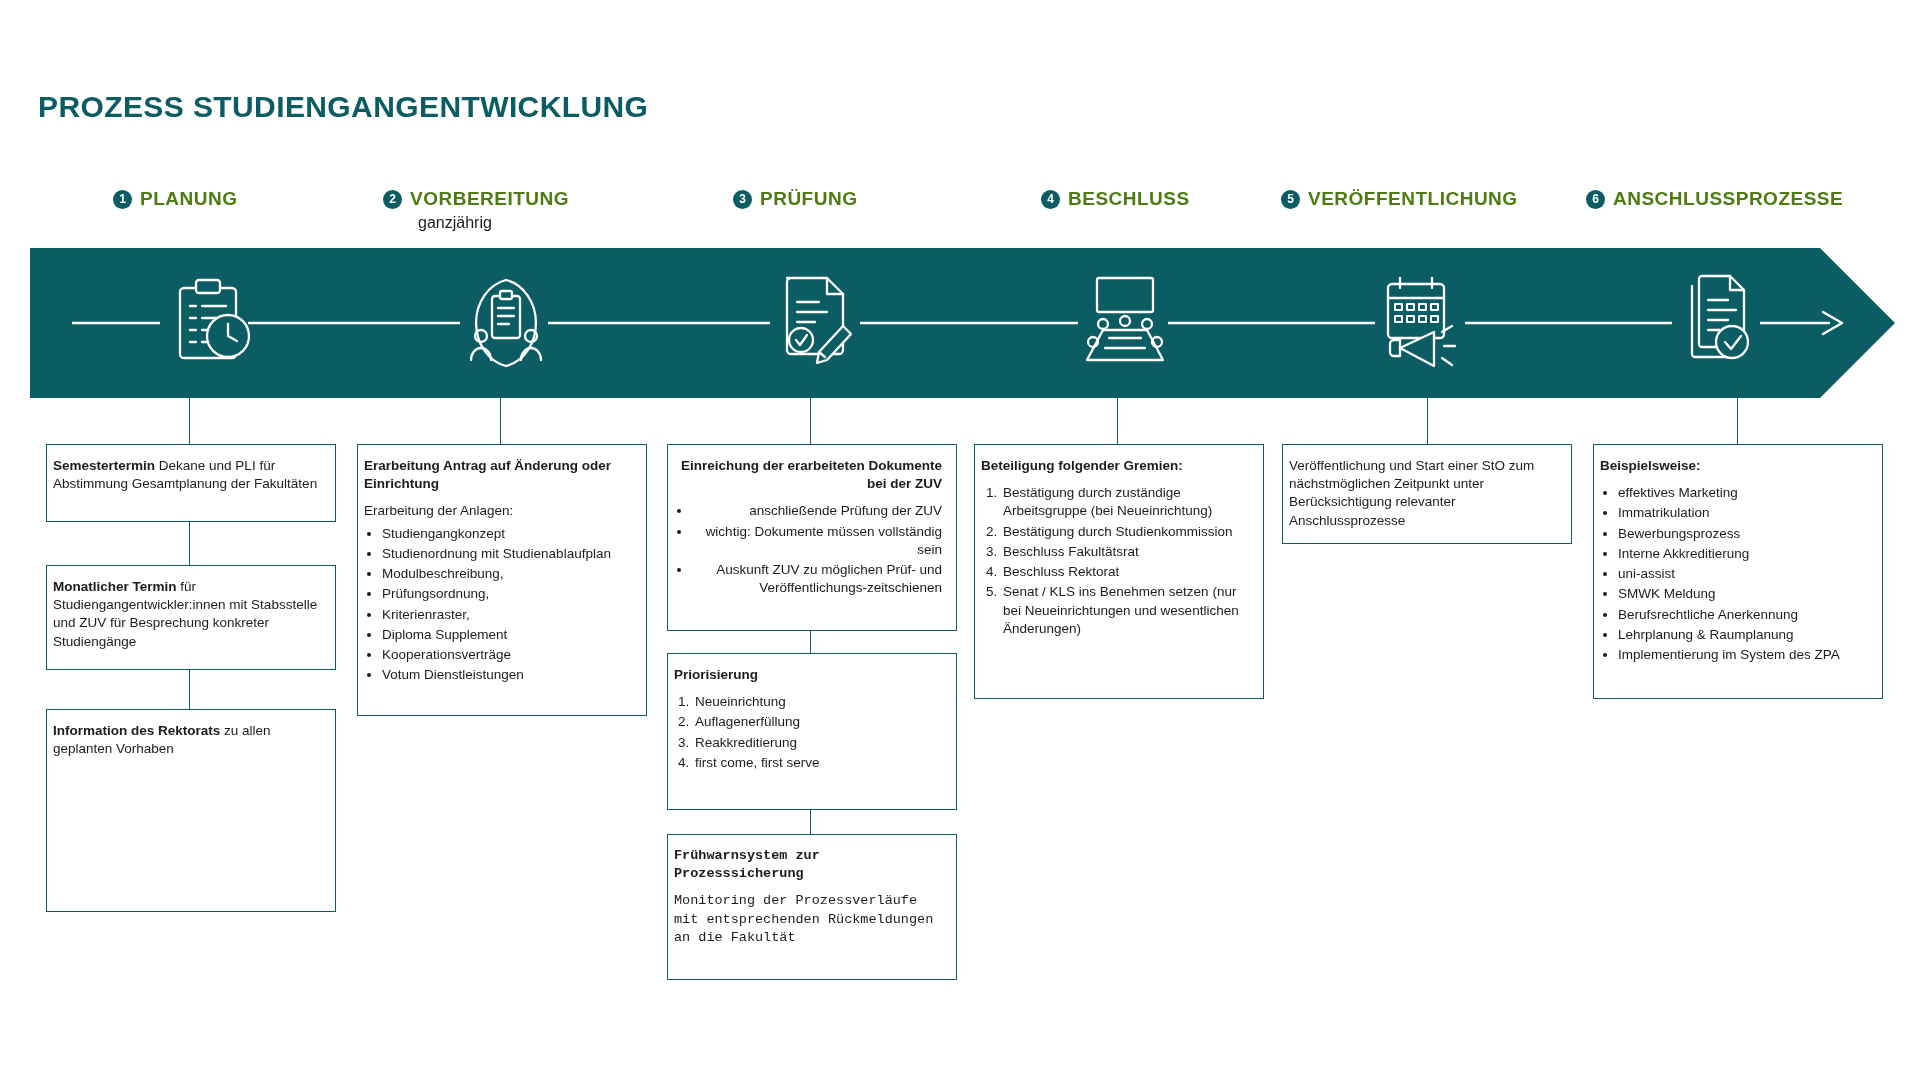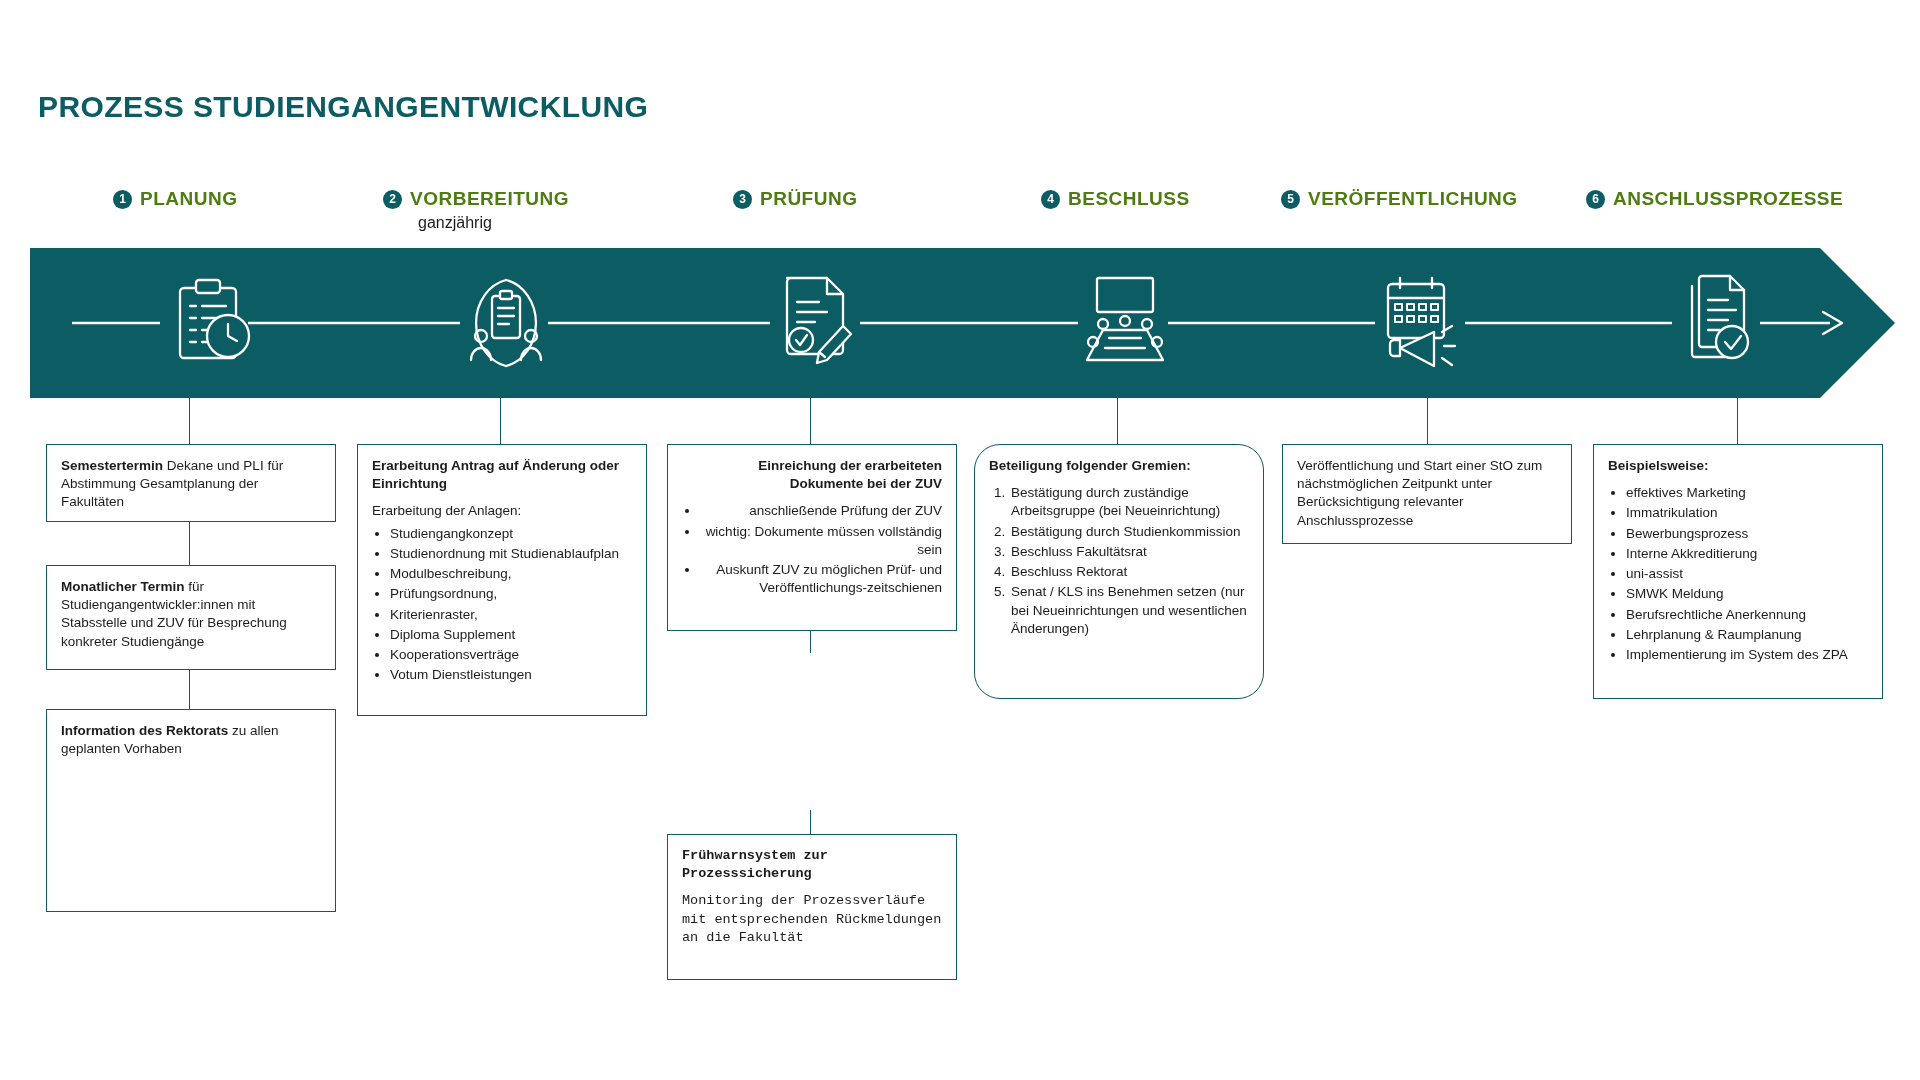--- a/index.html
+++ b/index.html
@@ -58,21 +58,21 @@
   .band-wrap svg { display: block; }
 
   
   .conn { position: absolute; background: #0b5c63; }
 
   
   .box {
     position: absolute;
     border: 1px solid #0b5c63;
     background: #ffffff;
-    padding: 12px 14px 14px 14px;
+    padding: 12px 14px 14px 6px;
     font-size: 13.5px;
     line-height: 1.35;
     color: #1c1c1c;
   }
   .box p { margin-bottom: 9px; }
   .box p:last-child { margin-bottom: 0; }
   .box b { font-weight: bold; }
   .box .hdr { font-weight: bold; margin-bottom: 9px; }
   .box ul { margin: 0 0 0 18px; }
   .box ul li { margin-bottom: 2px; }
@@ -275,27 +275,36 @@
 
   <div class="box" style="left:667px; top:444px; width:290px; height:187px;text-align:right;">
     <div class="hdr">Einreichung der erarbeiteten Dokumente bei der ZUV</div>
     <ul>
       <li>anschließende Prüfung der ZUV</li>
       <li>wichtig: Dokumente müssen vollständig sein</li>
       <li>Auskunft ZUV zu möglichen Prüf- und Veröffentlichungs-zeitschienen</li>
     </ul>
   </div>
 
+  <div class="box" style="left:667px; top:653px; width:290px; height:157px;">
+    <div class="hdr">Priorisierung</div>
+    <ol class="tight">
+      <li>Neueinrichtung</li>
+      <li>Auflagenerfüllung</li>
+      <li>Reakkreditierung</li>
+      <li>first come, first serve</li>
+    </ol>
+  </div>
 
   <div class="box" style="left:667px; top:834px; width:290px; height:146px;font-family:Liberation Mono, monospace;">
     <div class="hdr">Frühwarnsystem zur Prozesssicherung</div>
     <p class="nb">Monitoring der Prozessverläufe mit entsprechenden Rückmeldungen an die Fakultät</p>
   </div>
 
-  <div class="box" style="left:974px; top:444px; width:290px; height:255px;border-radius:26px;">
+  <div class="box" style="left:974px; top:444px; width:290px; height:255px;">
     <div class="hdr">Beteiligung folgender Gremien:</div>
     <ol>
       <li>Bestätigung durch zuständige Arbeitsgruppe (bei Neueinrichtung)</li>
       <li>Bestätigung durch Studienkommission</li>
       <li>Beschluss Fakultätsrat</li>
       <li>Beschluss Rektorat</li>
       <li>Senat / KLS ins Benehmen setzen (nur bei Neueinrichtungen und wesentlichen Änderungen)</li>
     </ol>
   </div>
 

